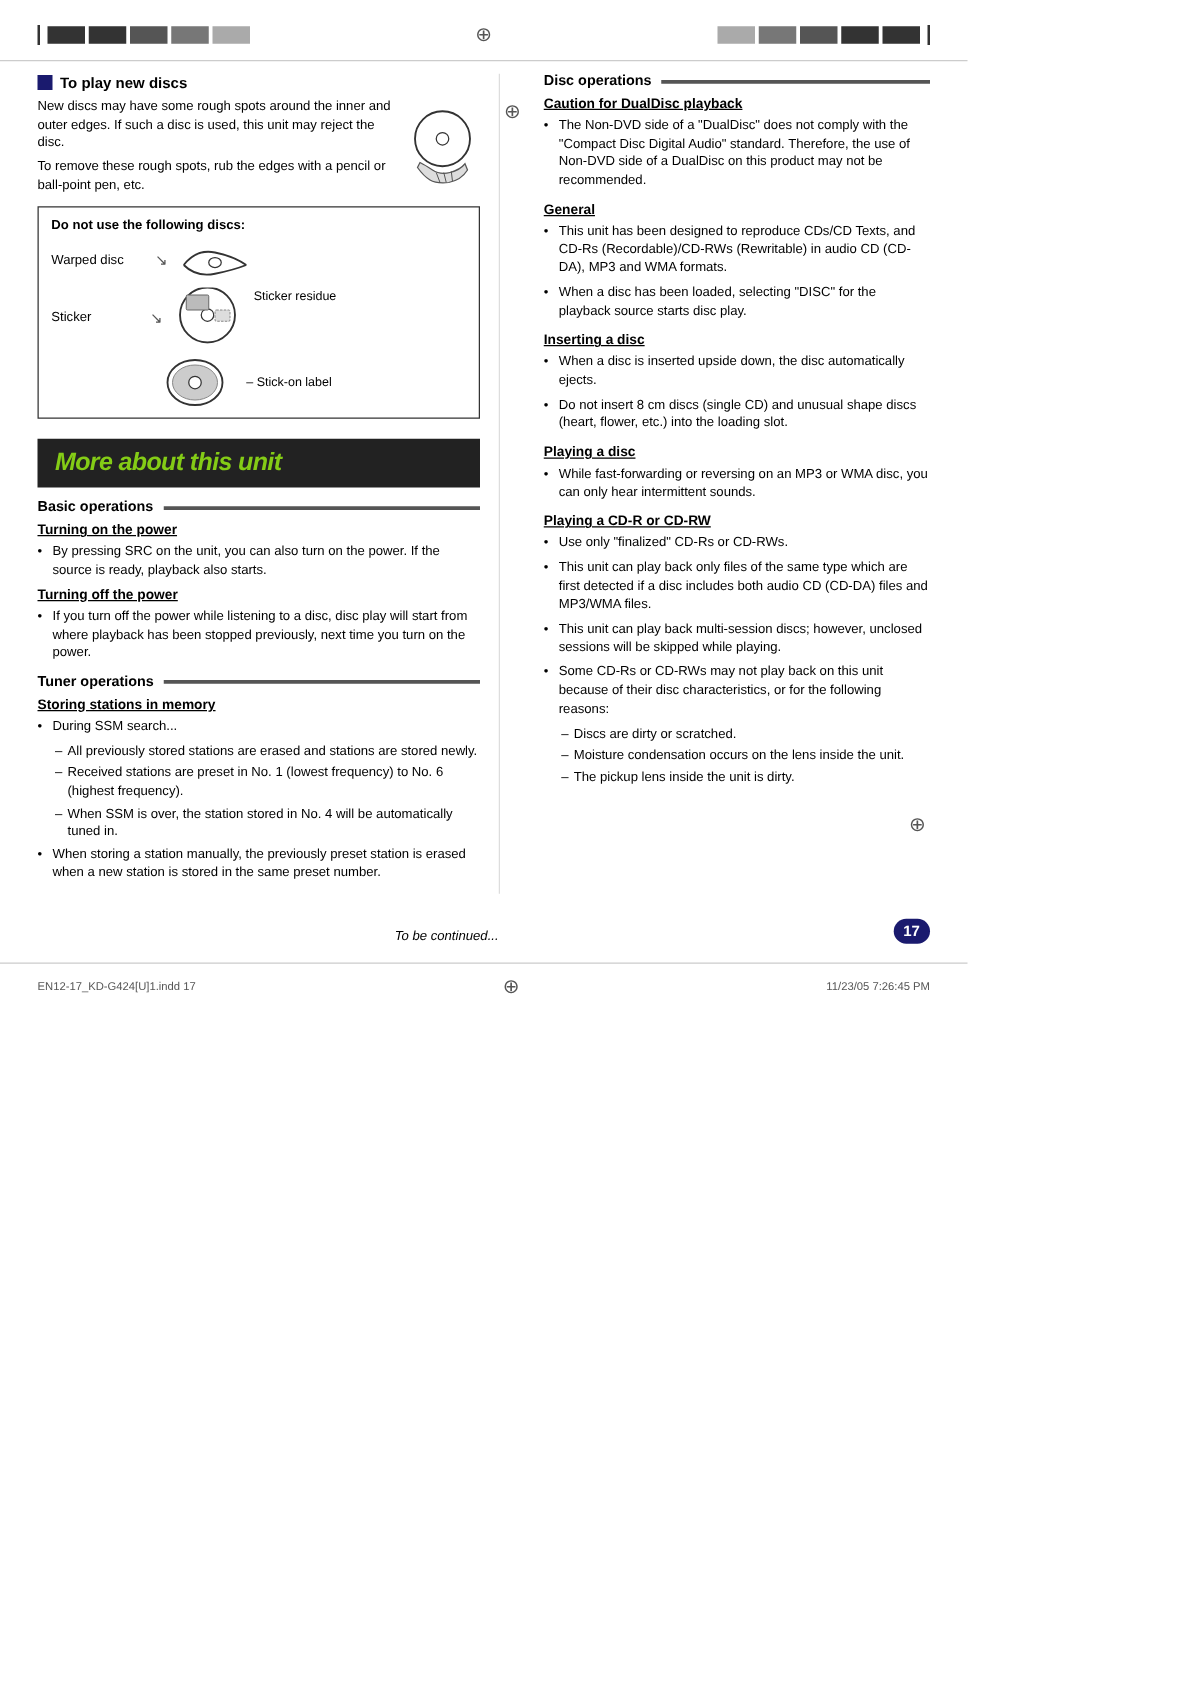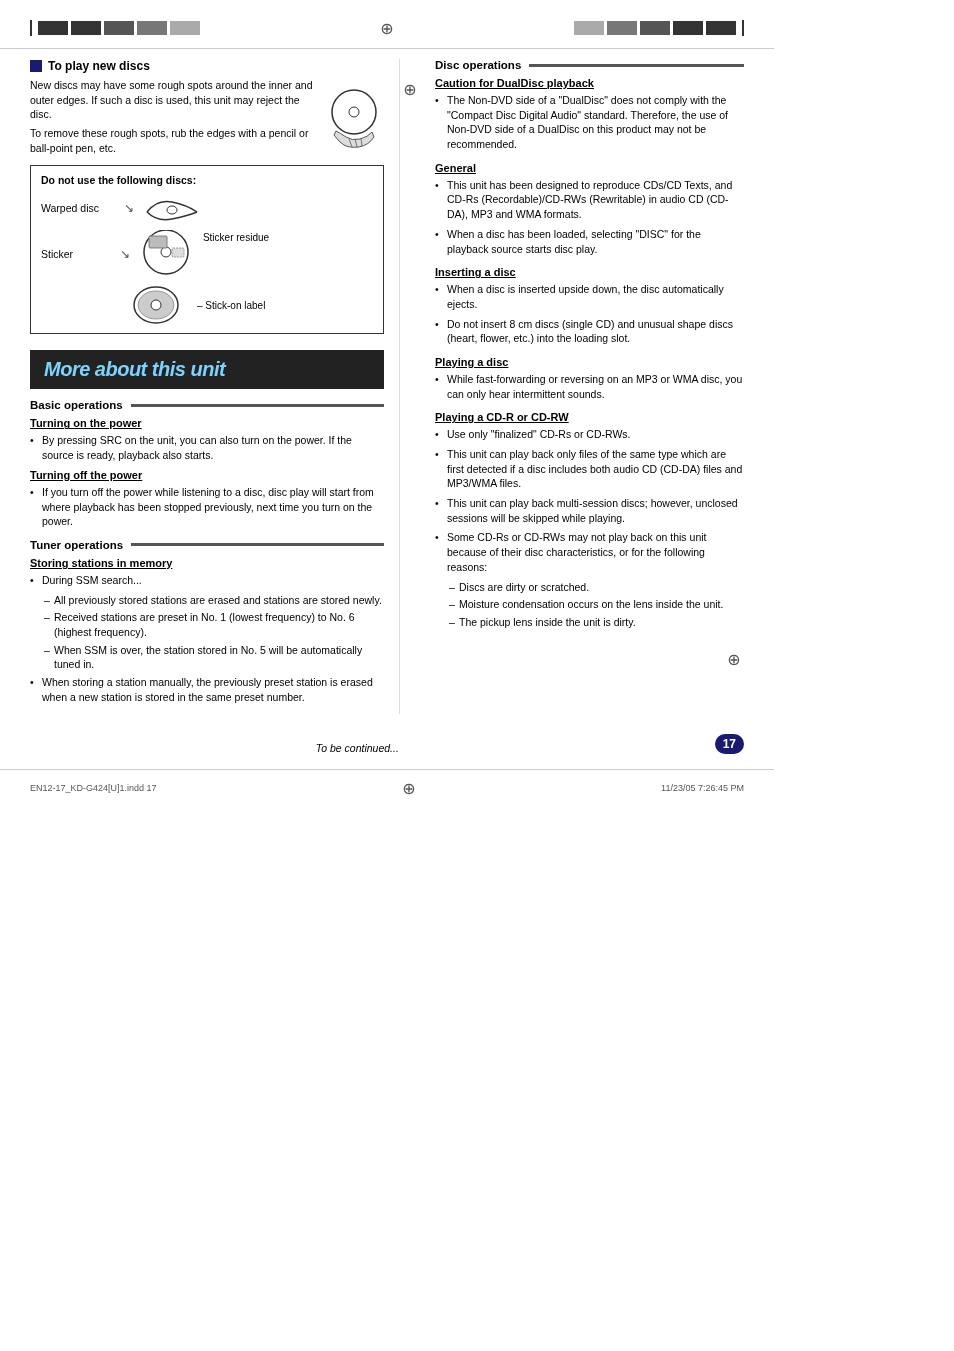--- a/index.html
+++ b/index.html
@@ -72,21 +72,21 @@
 
     .do-not-use-title {
       font-weight: bold;
       font-size: 10.5px;
       margin-bottom: 8px;
     }
 
     
     .more-about-header {
       background: #222;
-      color: #7dd3fc;
+      color: #84cc16;
       padding: 8px 14px;
       font-size: 20px;
       font-style: italic;
       font-weight: bold;
       margin-bottom: 10px;
       letter-spacing: -0.5px;
     }
 
     
     .subsection-header {
@@ -345,21 +345,21 @@
         <div class="subsection-header">
           <span class="subsection-title">Tuner operations</span>
           <div class="subsection-line"></div>
         </div>
 
         <div class="underline-heading">Storing stations in memory</div>
         <div class="bullet-point">During SSM search...</div>
         <div style="padding-left:12px;">
           <div class="sub-bullet">All previously stored stations are erased and stations are stored newly.</div>
           <div class="sub-bullet">Received stations are preset in No. 1 (lowest frequency) to No. 6 (highest frequency).</div>
-          <div class="sub-bullet">When SSM is over, the station stored in No. 5 will be automatically tuned in.</div>
+          <div class="sub-bullet">When SSM is over, the station stored in No. 4 will be automatically tuned in.</div>
         </div>
         <div class="bullet-point">When storing a station manually, the previously preset station is erased when a new station is stored in the same preset number.</div>
       </div>
 
     </div>
 
     <div style="position:relative; display:flex; align-items:flex-start; padding-top:20px;">
       <div class="crosshair-mark"></div>
     </div>
 

